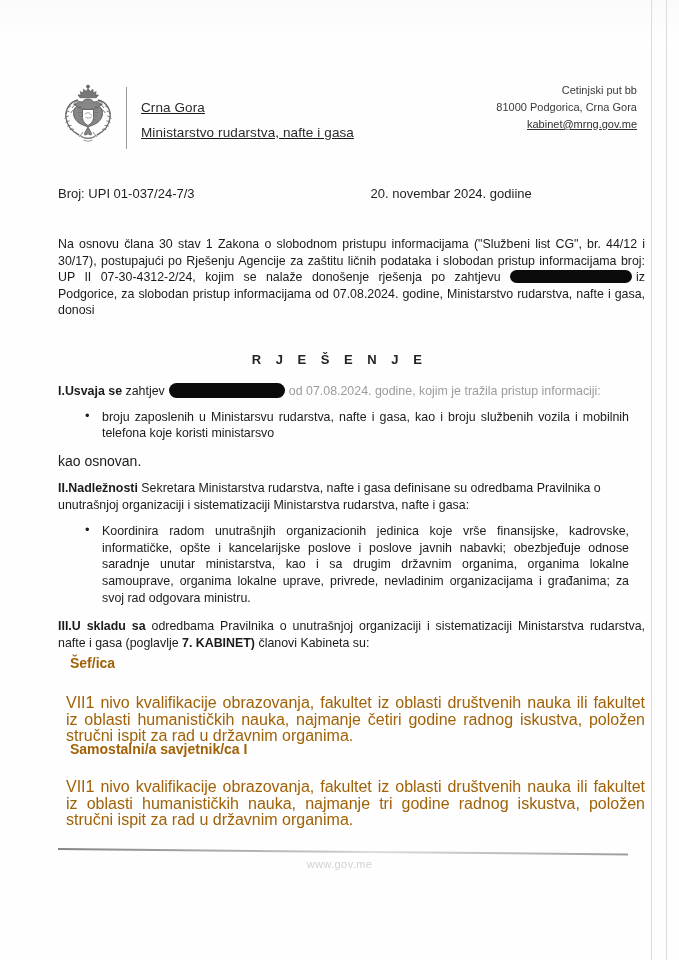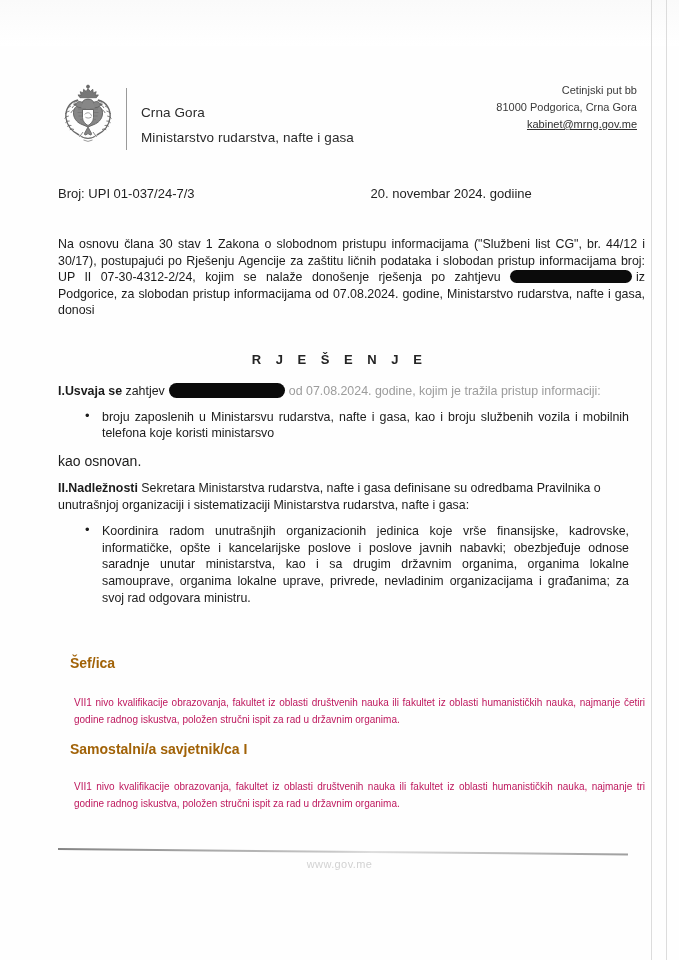--- a/index.html
+++ b/index.html
@@ -42,21 +42,22 @@
     height: 960px;
     padding: 0;
   }
 
   
   .letterhead {
     position: absolute;
     left: 62px;
     top: 84px;
     display: flex;
-    align-items: flex-end;
+    align-items: center;
+    text-decoration: underline;
   }
   .crest {
     width: 52px;
     height: 66px;
     flex: 0 0 auto;
     opacity: 0.82;
   }
   .crest svg { display: block; }
   .crest-divider {
     width: 1px;
@@ -215,25 +216,25 @@
     top: 618px;
   }
 
   .role-title {
     font-size: 14px;
     font-weight: 700;
     color: #a16207;
     margin: 0 0 0 12px;
   }
   .role-body {
-    margin: 11px 0 0 16px;
-    font-size: 10px;
+    margin: 11px 0 0 8px;
+    font-size: 16px;
     line-height: 16.6px;
     text-align: justify;
-    color: #be185d;
+    color: #a16207;
   }
 
   .role-1 { position: absolute; left: 58px; right: 34px; top: 655px; }
   .role-1-body { position: absolute; left: 58px; right: 34px; top: 684px; }
   .role-2 { position: absolute; left: 58px; right: 34px; top: 741px; }
   .role-2-body { position: absolute; left: 58px; right: 34px; top: 768px; }
 
   
   .footer-rule {
     position: absolute;
@@ -336,20 +337,23 @@
 
     <div class="kao-osnovan">kao osnovan.</div>
 
     <div class="sec-ii">
       <p class="just"><span class="sec-head">II.Nadležnosti</span> <span>Sekretara Ministarstva rudarstva, nafte i gasa definisane su odredbama Pravilnika o unutrašnjoj organizaciji i sistematizaciji Ministarstva rudarstva, nafte i gasa:</span></p>
       <ul class="bullets">
         <li>Koordinira radom unutrašnjih organizacionih jedinica koje vrše finansijske, kadrovske, informatičke,  opšte i kancelarijske poslove i poslove javnih nabavki; obezbjeđuje odnose saradnje unutar ministarstva, kao i sa drugim državnim organima, organima lokalne samouprave, organima lokalne uprave, privrede, nevladinim organizacijama i građanima; za svoj rad odgovara ministru.</li>
       </ul>
     </div>
 
+    <div class="sec-iii">
+      <p class="just"><span class="sec-head">III.U skladu sa</span> <span>odredbama Pravilnika o unutrašnjoj organizaciji i sistematizaciji Ministarstva rudarstva, nafte i gasa (poglavlje</span> <span class="sec-head">7. KABINET)</span> <span>članovi Kabineta su:</span></p>
+    </div>
 
     <div class="role-1">
       <div class="role-title">Šef/ica</div>
     </div>
     <div class="role-1-body">
       <p class="role-body">VII1 nivo kvalifikacije obrazovanja, fakultet iz oblasti društvenih nauka ili fakultet iz oblasti humanističkih nauka, najmanje četiri godine radnog iskustva, položen stručni ispit za rad u državnim organima.</p>
     </div>
 
     <div class="role-2">
       <div class="role-title">Samostalni/a savjetnik/ca I</div>

